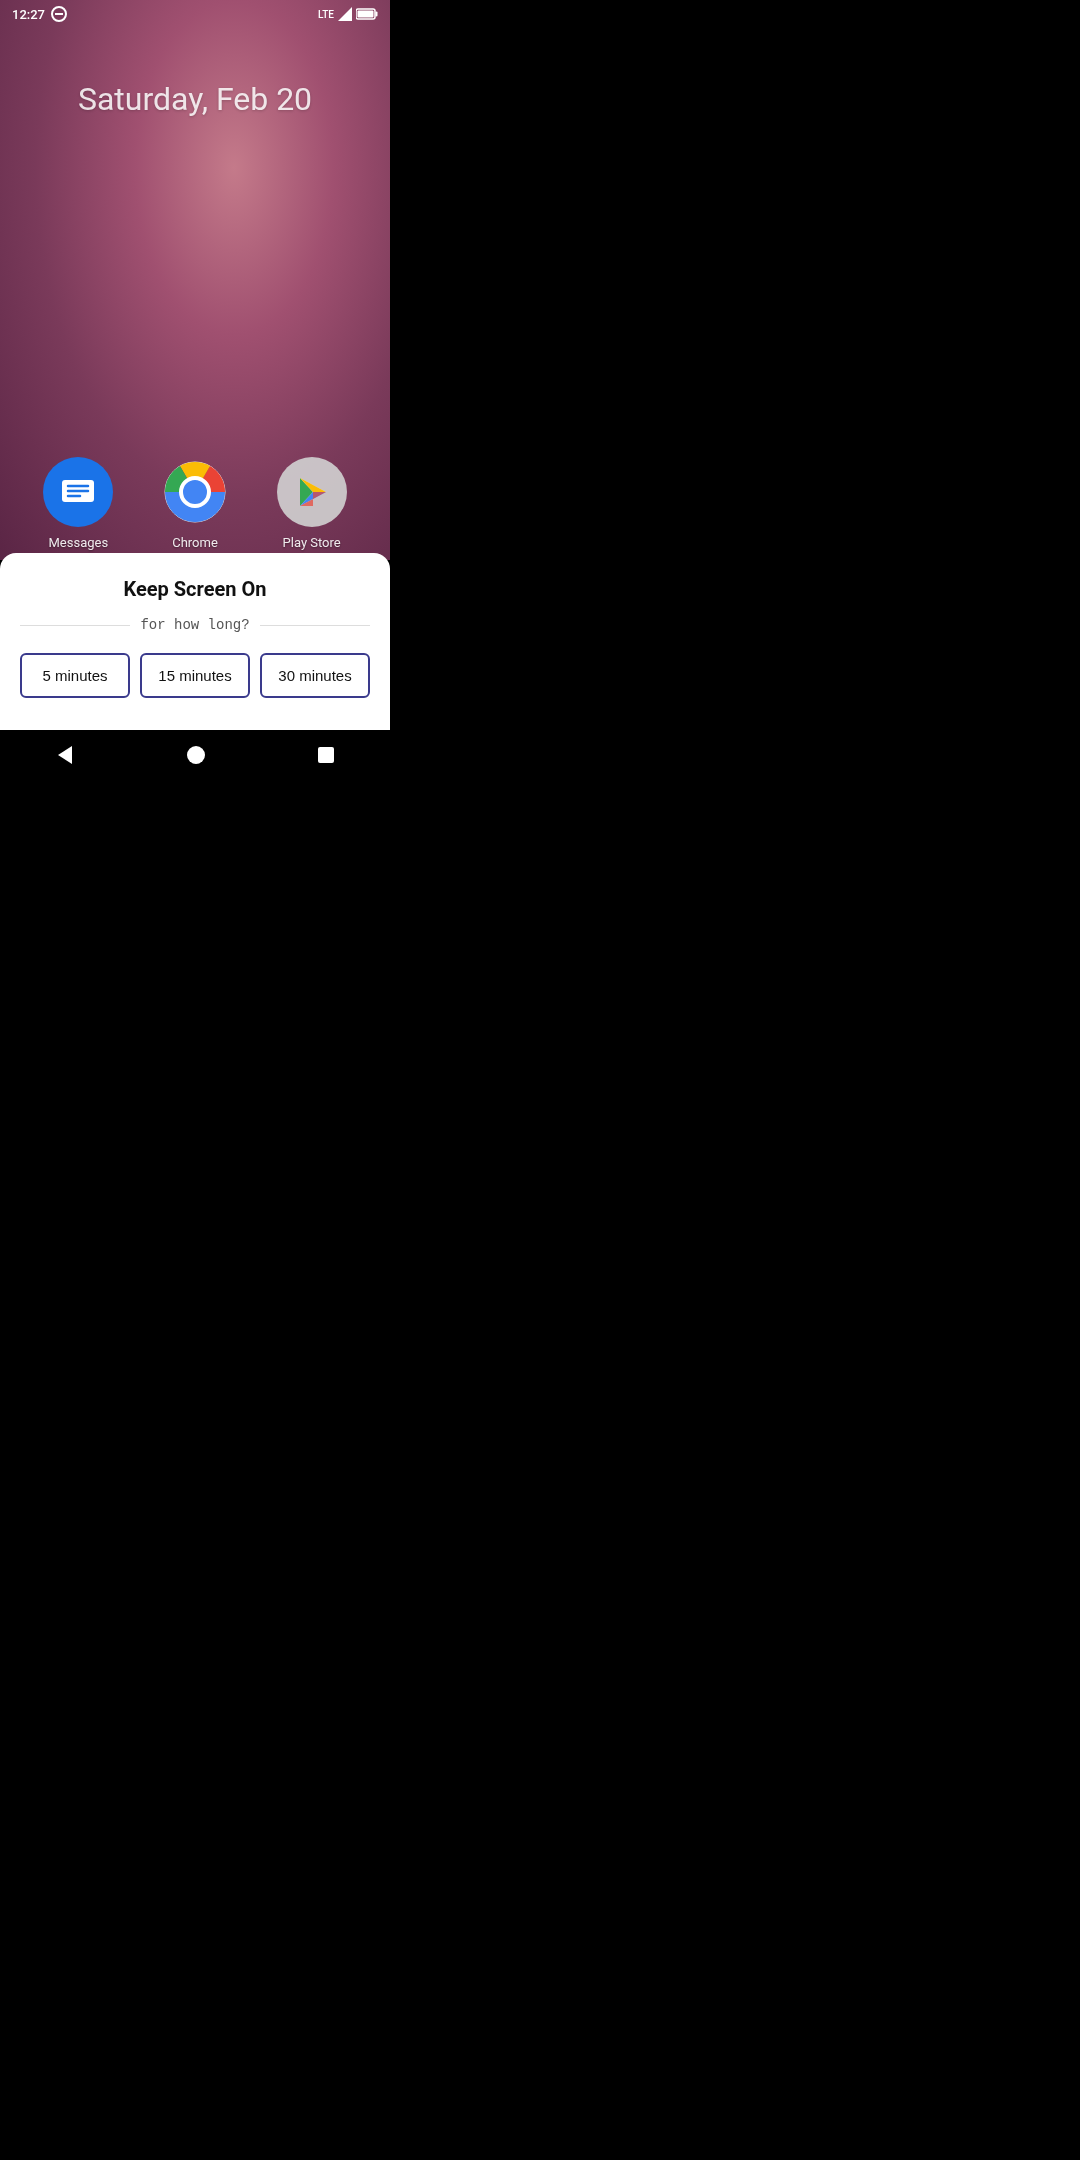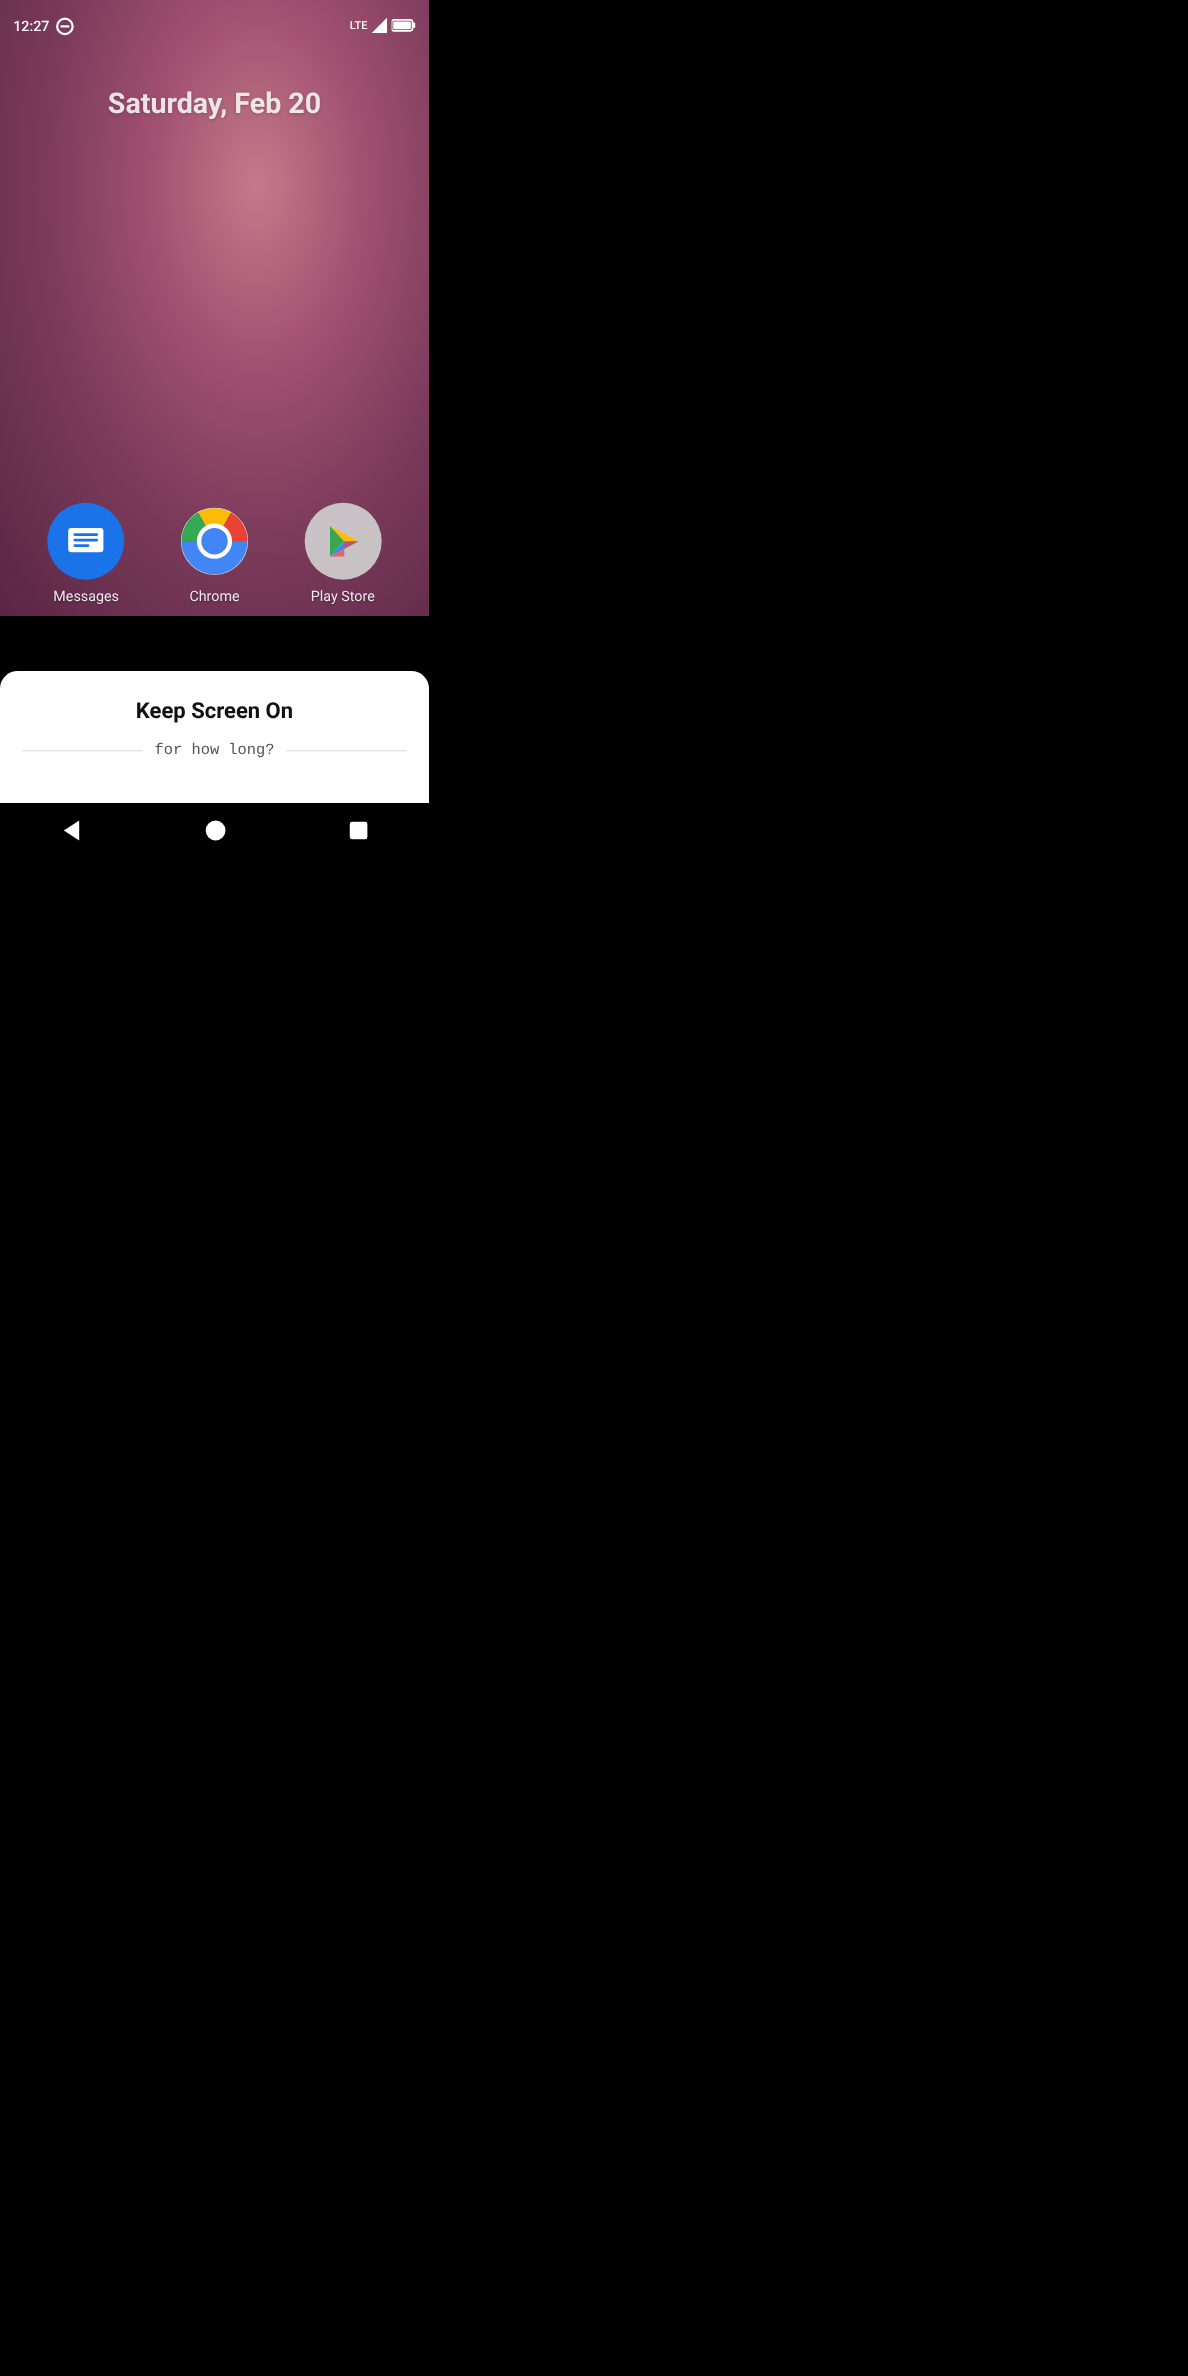--- a/index.html
+++ b/index.html
@@ -19,24 +19,24 @@
       position: absolute;
       top: 0; left: 0; right: 0;
       height: 560px;
       background: radial-gradient(ellipse at 60% 30%, #c47a8a 0%, #a05070 30%, #7a3a5a 60%, #5a2545 100%);
       z-index: 0;
     }
 
     
     .status-bar {
       position: absolute;
-      top: 16px; left: 0; right: 0;
+      top: 0; left: 0; right: 0;
       height: 28px;
       display: flex;
-      align-items: flex-start;
+      align-items: center;
       justify-content: space-between;
       padding: 0 12px;
       z-index: 10;
     }
 
     .status-left {
       display: flex;
       align-items: center;
       gap: 6px;
     }
@@ -59,22 +59,22 @@
       font-weight: 500;
     }
 
     
     .date-display {
       position: absolute;
       top: 80px;
       left: 0; right: 0;
       text-align: center;
       color: rgba(255,255,255,0.85);
-      font-size: 26px;
-      font-weight: 700;
+      font-size: 32px;
+      font-weight: 400;
       z-index: 5;
       text-shadow: 0 1px 3px rgba(0,0,0,0.2);
     }
 
     
     .app-row {
       position: absolute;
       bottom: 230px;
       left: 0; right: 0;
       display: flex;
@@ -307,20 +307,25 @@
 </div>
 
 <div class="bottom-sheet">
   <div class="sheet-title">Keep Screen On</div>
   <div class="sheet-divider-row">
     <div class="sheet-divider"></div>
     <span class="sheet-subtitle">for how long?</span>
     <div class="sheet-divider"></div>
   </div>
 
+  <div class="time-buttons-row">
+    <button class="time-btn">5 minutes</button>
+    <button class="time-btn">15 minutes</button>
+    <button class="time-btn">30 minutes</button>
+  </div>
 
 </div>
 
 <div class="nav-bar">
   <button class="nav-btn">
     <svg width="22" height="22" viewBox="0 0 22 22">
       <polygon points="18,2 4,11 18,20" fill="white"></polygon>
     </svg>
   </button>
   <button class="nav-btn">

